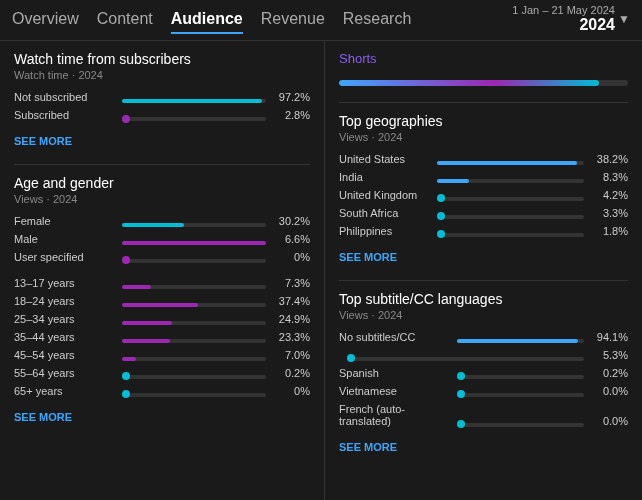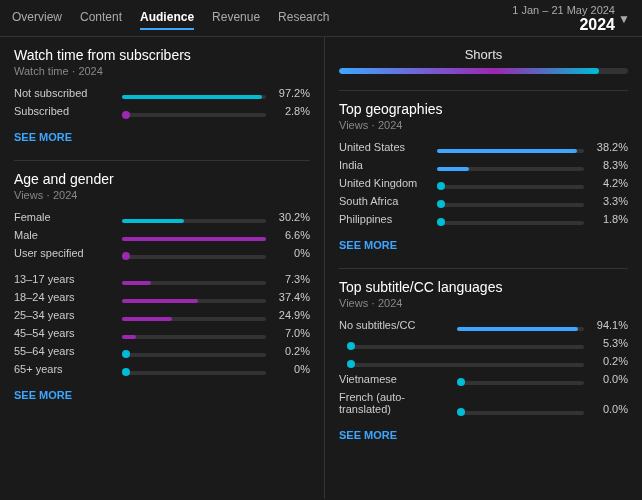--- a/index.html
+++ b/index.html
@@ -21,21 +21,21 @@
       position: relative;
     }
     .nav-tabs {
       display: flex;
       gap: 18px;
     }
     .nav-tab {
       color: #aaa;
       cursor: pointer;
       padding: 4px 0;
-      font-size: 12px;
+      font-size: 16px;
     }
     .nav-tab.active {
       color: #fff;
       border-bottom: 2px solid #3ea6ff;
       font-weight: bold;
     }
     .date-range {
       position: absolute;
       right: 27px;
       top: 4px;
@@ -138,23 +138,22 @@
       flex-shrink: 0;
     }
     .dot-indicator.purple { background: #9c27b0; }
     .dot-indicator.teal { background: #00bcd4; }
     
     .shorts-section {
       margin-bottom: 16px;
     }
     .shorts-title {
       font-size: 13px;
-      color: #e5e5e5;
-      margin-bottom: 6px;
-      text-align: center;
+      color: #8b5cf6;
+      margin-bottom: 14px;
     }
     .shorts-bar-container {
       height: 6px;
       background: #333;
       border-radius: 3px;
       margin-bottom: 4px;
       overflow: hidden;
     }
     .shorts-bar-fill {
       height: 100%;
@@ -290,20 +289,27 @@
         <span class="bar-value">37.4%</span>
       </div>
       <div class="bar-row">
         <span class="bar-label">25–34 years</span>
         <div class="bar-container">
           <div class="bar-fill purple" style="width:35%;"></div>
         </div>
         <span class="bar-value">24.9%</span>
       </div>
       <div class="bar-row">
+        <span class="bar-label">35–44 years</span>
+        <div class="bar-container">
+          <div class="bar-fill purple" style="width:33%;"></div>
+        </div>
+        <span class="bar-value">23.3%</span>
+      </div>
+      <div class="bar-row">
         <span class="bar-label">45–54 years</span>
         <div class="bar-container">
           <div class="bar-fill purple" style="width:10%;"></div>
         </div>
         <span class="bar-value">7.0%</span>
       </div>
       <div class="bar-row">
         <span class="bar-label">55–64 years</span>
         <div class="bar-container">
           <div style="display:flex;align-items:center;height:4px;">
@@ -402,20 +408,21 @@
       </div>
       <div class="bar-row">
         <div class="bar-container">
           <div style="display:flex;align-items:center;height:4px;">
             <div class="dot-indicator teal" style="margin-top:-2px;"></div>
           </div>
         </div>
         <span class="bar-value">5.3%</span>
       </div>
       <div class="bar-row">
+        <span class="lang-bar-label">Spanish</span>
         <div class="bar-container">
           <div style="display:flex;align-items:center;height:4px;">
             <div class="dot-indicator teal" style="margin-top:-2px;"></div>
           </div>
         </div>
         <span class="bar-value">0.2%</span>
       </div>
       <div class="bar-row">
         <span class="lang-bar-label">Vietnamese</span>
         <div class="bar-container">

